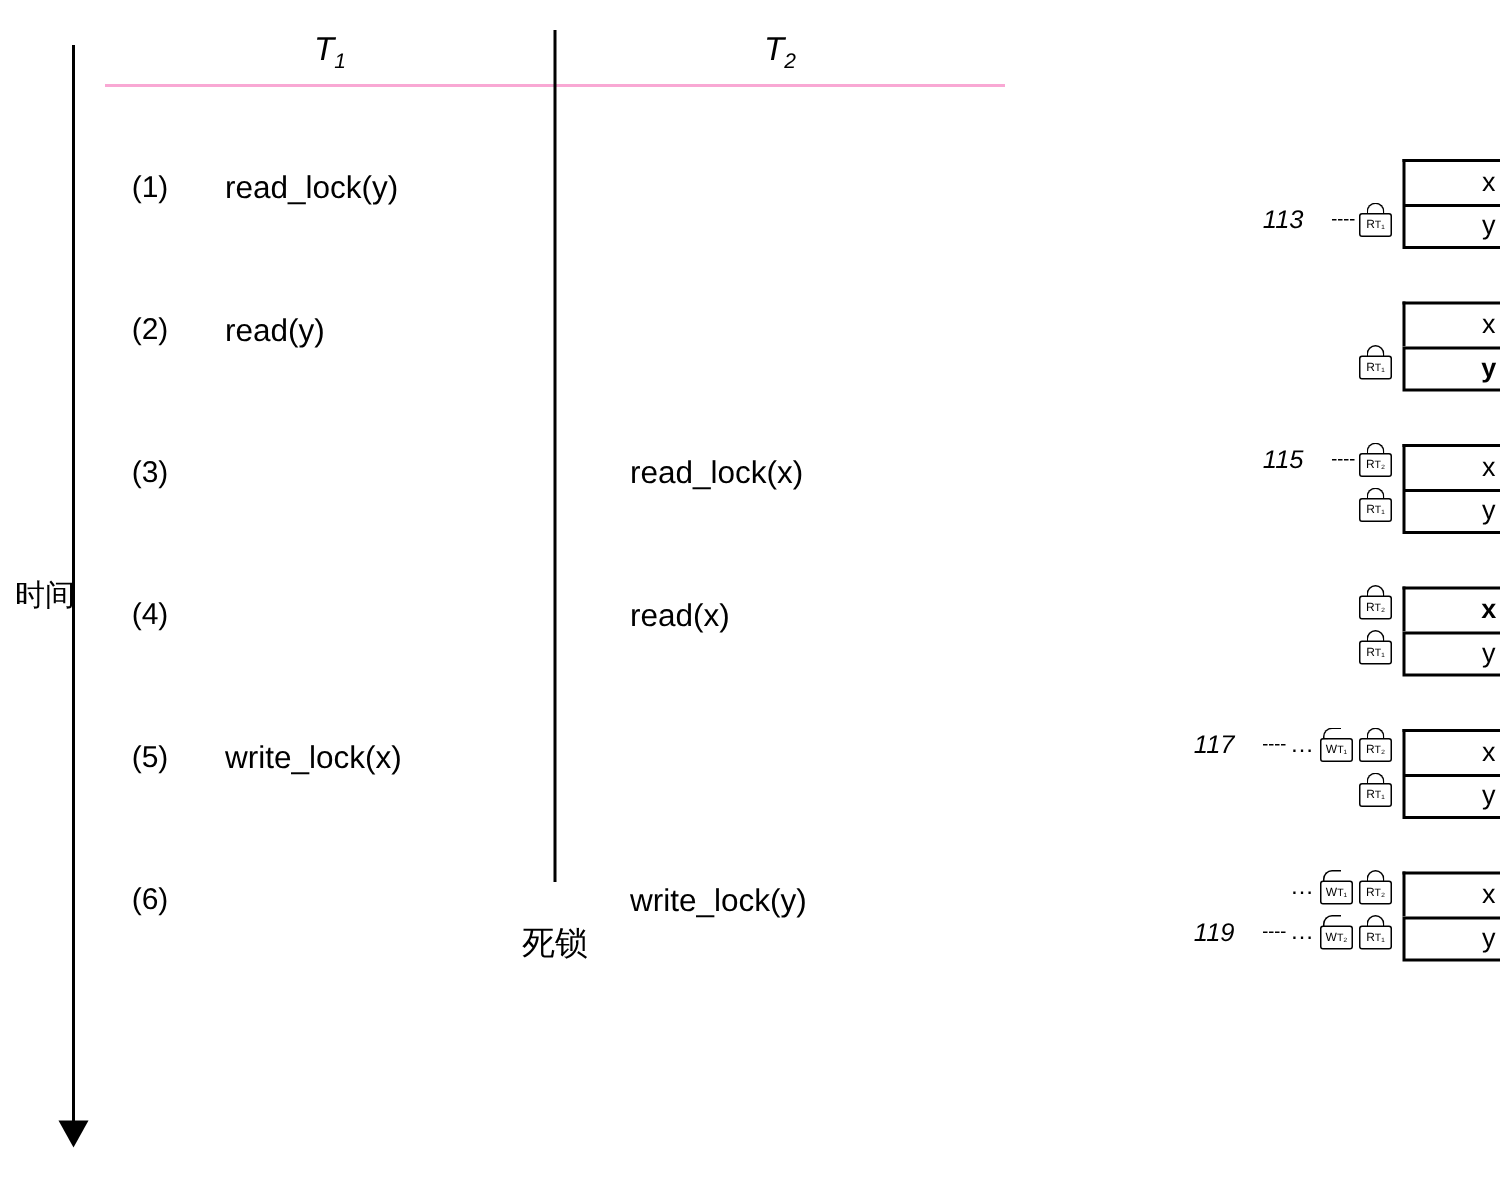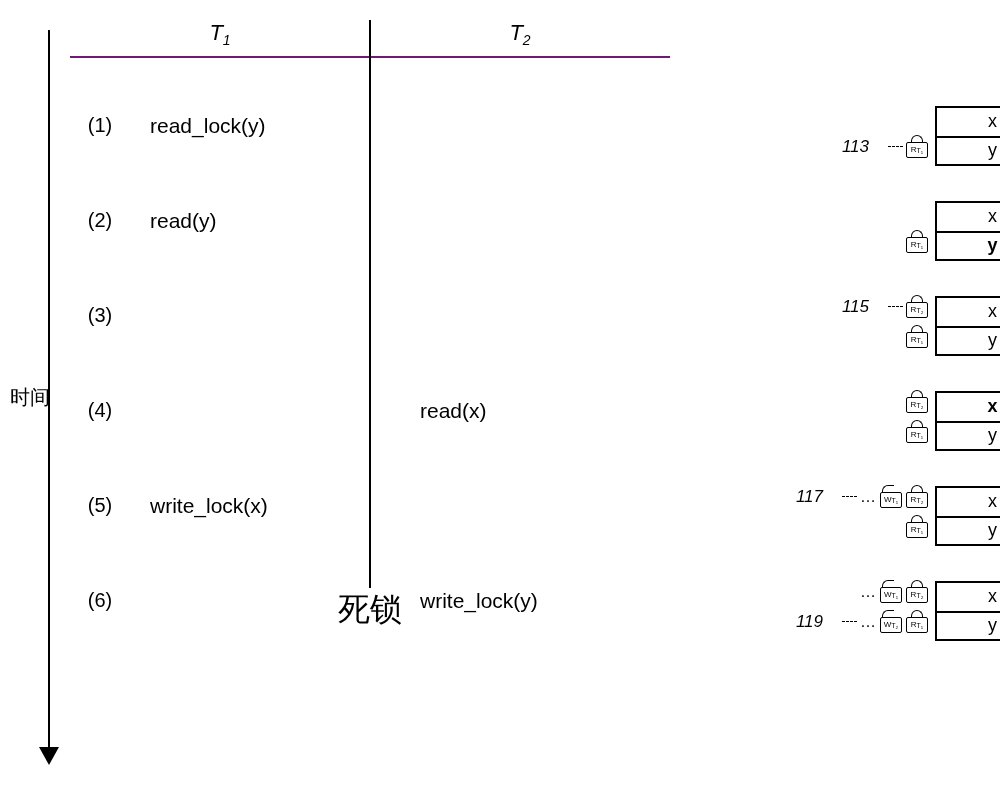--- a/index.html
+++ b/index.html
@@ -51,21 +51,21 @@
     .main {
       flex: 1;
       position: relative;
     }
     .table-area {
       width: 600px;
       position: relative;
     }
     .header {
       display: flex;
-      border-bottom: 2px solid #701a75;
+      border-bottom: 2px solid #f9a8d4;
       padding-bottom: 8px;
     }
     .header-cell {
       flex: 1;
       text-align: center;
       font-size: 22px;
       font-style: italic;
     }
     .header-cell sub {
       font-size: 14px;
@@ -92,24 +92,24 @@
       text-align: center;
       font-size: 20px;
     }
     .cell {
       flex: 1;
       font-size: 21px;
       padding-left: 20px;
     }
     .deadlock {
       position: absolute;
-      bottom: 16px;
+      bottom: 4px;
       left: 50%;
       transform: translateX(-50%);
-      font-size: 32px;
+      font-size: 22px;
     }
     .states {
       position: absolute;
       left: 730px;
       top: 68px;
       width: 250px;
     }
     .state-block {
       height: 95px;
       position: relative;
@@ -211,20 +211,21 @@
           <div class="cell"></div>
         </div>
         <div class="row">
           <div class="row-num">(2)</div>
           <div class="cell">read(y)</div>
           <div class="cell"></div>
         </div>
         <div class="row">
           <div class="row-num">(3)</div>
           <div class="cell"></div>
+          <div class="cell">read_lock(x)</div>
         </div>
         <div class="row">
           <div class="row-num">(4)</div>
           <div class="cell"></div>
           <div class="cell">read(x)</div>
         </div>
         <div class="row">
           <div class="row-num">(5)</div>
           <div class="cell">write_lock(x)</div>
           <div class="cell"></div>

